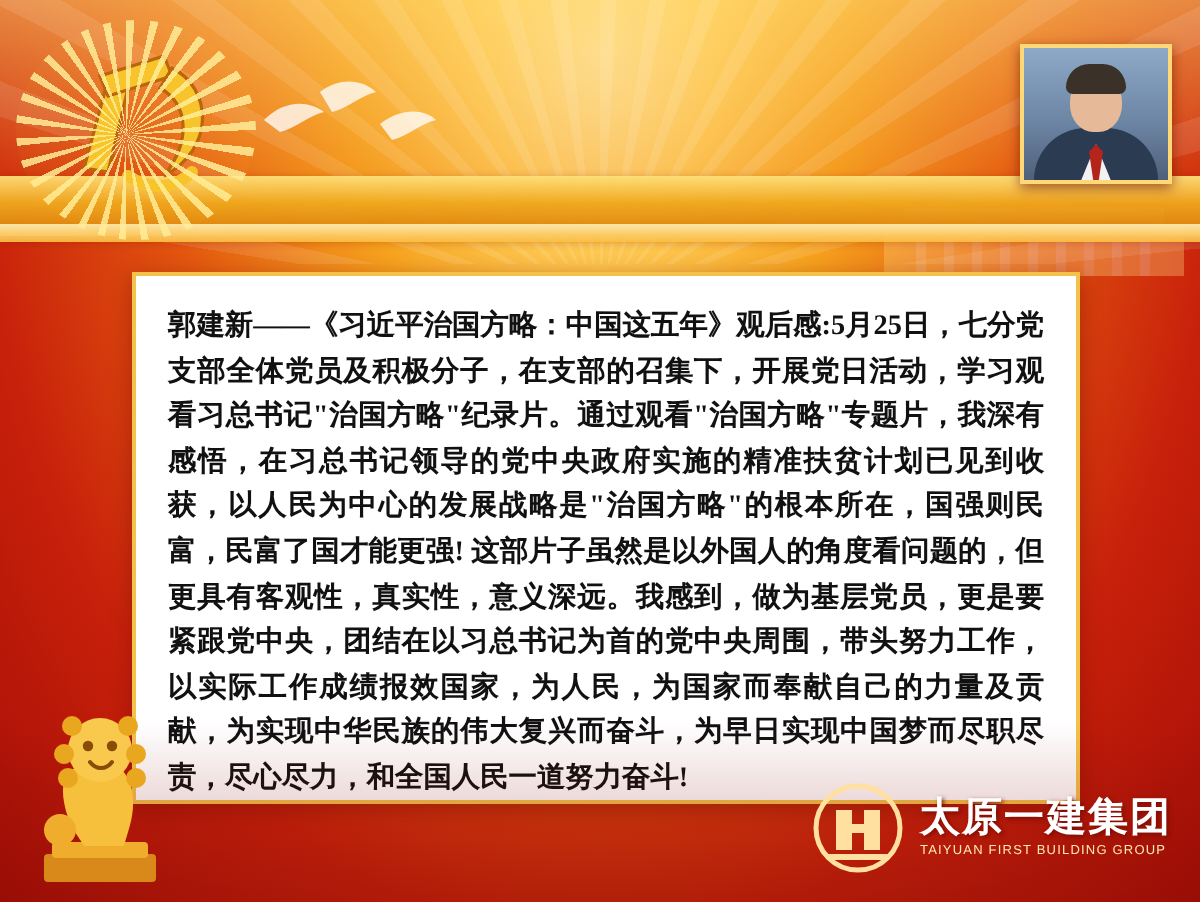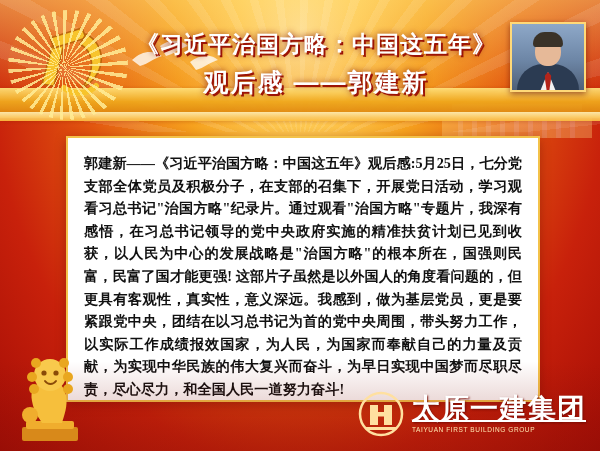--- a/index.html
+++ b/index.html
@@ -191,25 +191,24 @@
     position: relative;
     flex: 0 0 auto;
   }
   .logo-text {
     display: flex;
     flex-direction: column;
     line-height: 1.05;
   }
   .logo-cn {
     color: #ffffff;
-    font-size: 28px;
+    font-size: 20px;
     font-weight: bold;
     letter-spacing: 1px;
     text-shadow: 1px 1px 2px rgba(120,12,4,0.9);
-    text-decoration: underline;
   }
   .logo-en {
     color: #ffe6b0;
     font-size: 6.5px;
     letter-spacing: 0.6px;
     margin-top: 3px;
   }
   
   .bottom-shade {
     position: absolute;
@@ -266,24 +265,20 @@
   </div>
 
   <svg class="doves" viewBox="0 0 120 54">
     <g fill="#ffffff" opacity="0.85">
       <path d="M8 30 C18 20 30 20 38 26 C30 28 24 34 16 36 Z"></path>
       <path d="M36 16 C46 8 58 10 64 16 C56 18 50 24 42 26 Z"></path>
       <path d="M66 32 C76 24 88 24 94 30 C86 32 80 38 72 40 Z"></path>
     </g>
   </svg>
 
-  <div class="title-wrap">
-    <div class="title-main">《习近平治国方略：中国这五年》</div>
-    <div class="title-sub">观后感  ——郭建新</div>
-  </div>
 
   <div class="portrait">
     <div class="body"></div>
     <div class="shirt"></div>
     <div class="tie"></div>
     <div class="face"></div>
     <div class="hair"></div>
   </div>
 
   <div class="panel">

